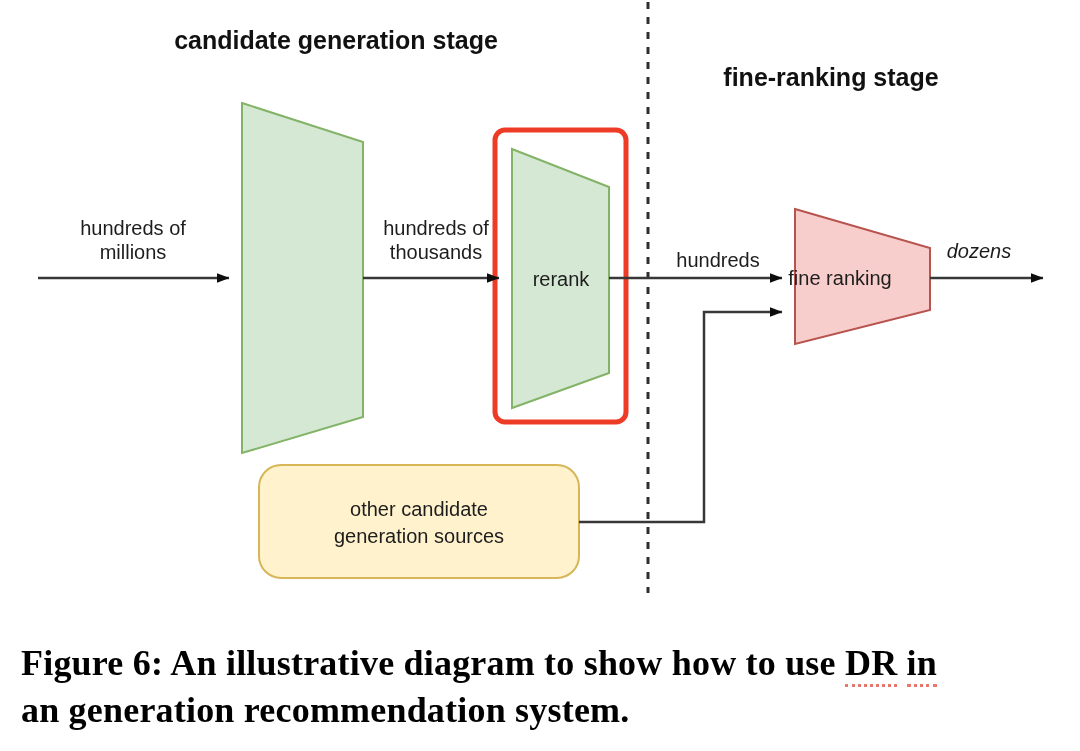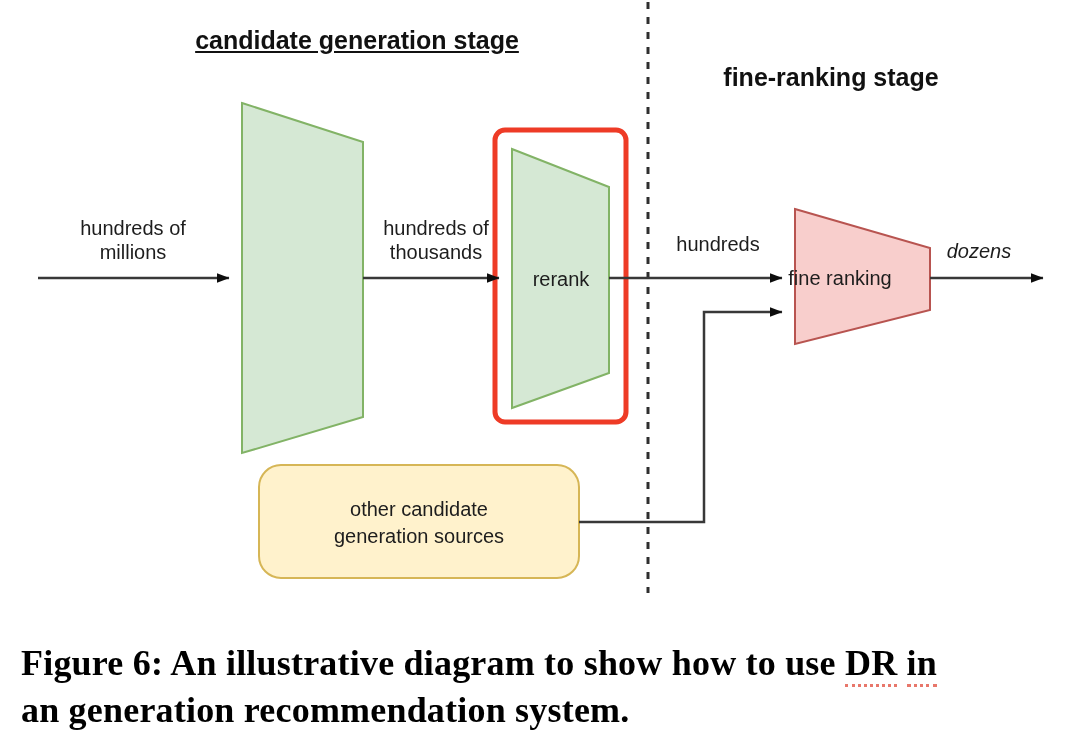--- a/index.html
+++ b/index.html
@@ -77,28 +77,28 @@
 
     <rect x="259" y="465" width="320" height="113" rx="22" stroke-width="2" fill="#fff2cc" stroke="#d6b656"></rect>
 
     <line x1="38" y1="278" x2="229" y2="278" stroke-width="2.5" marker-end="url(#ah)" stroke="#383838"></line>
     <line x1="363" y1="278" x2="499" y2="278" stroke-width="2.5" marker-end="url(#ah)" stroke="#383838"></line>
     <line x1="609" y1="278" x2="782" y2="278" stroke-width="2.5" marker-end="url(#ah)" stroke="#383838"></line>
     <line x1="930" y1="278" x2="1043" y2="278" stroke-width="2.5" marker-end="url(#ah)" stroke="#383838"></line>
     <polyline points="579,522 704,522 704,312 782,312" fill="none" stroke-width="2.5" marker-end="url(#ah)" stroke="#383838"></polyline>
   </svg>
 
-  <div class="hdr" style="left:357px; top:26px;text-decoration:underline;">candidate generation stage</div>
+  <div class="hdr" style="left:336px; top:26px;">candidate generation stage</div>
   <div class="hdr" style="left:831px; top:26px;margin-top:37px;">fine-ranking stage</div>
 
   <div class="lbl" style="left:133px; top:216px;">hundreds of
 millions</div>
   <div class="lbl" style="left:436px; top:216px;">hundreds of
 thousands</div>
-  <div class="lbl" style="left:718px; top:232px;">hundreds</div>
+  <div class="lbl" style="left:718px; top:248px;">hundreds</div>
   <div class="lbl" style="left:979px; top:239px;font-style:italic;">dozens</div>
 
   <div class="lbl node-lbl" style="left:561px; top:266px;">rerank</div>
   <div class="lbl node-lbl" style="left:824px; top:265px;margin-left:16px;">fine ranking</div>
   <div class="lbl node-lbl" style="left:419px; top:496px;">other candidate
 generation sources</div>
 
   <div class="caption">
     <div><span>Figure 6: An illustrative diagram to show how to use</span> <span class="spell">DR</span> <span class="spell">in</span></div>
     <div>an generation recommendation system.</div>

